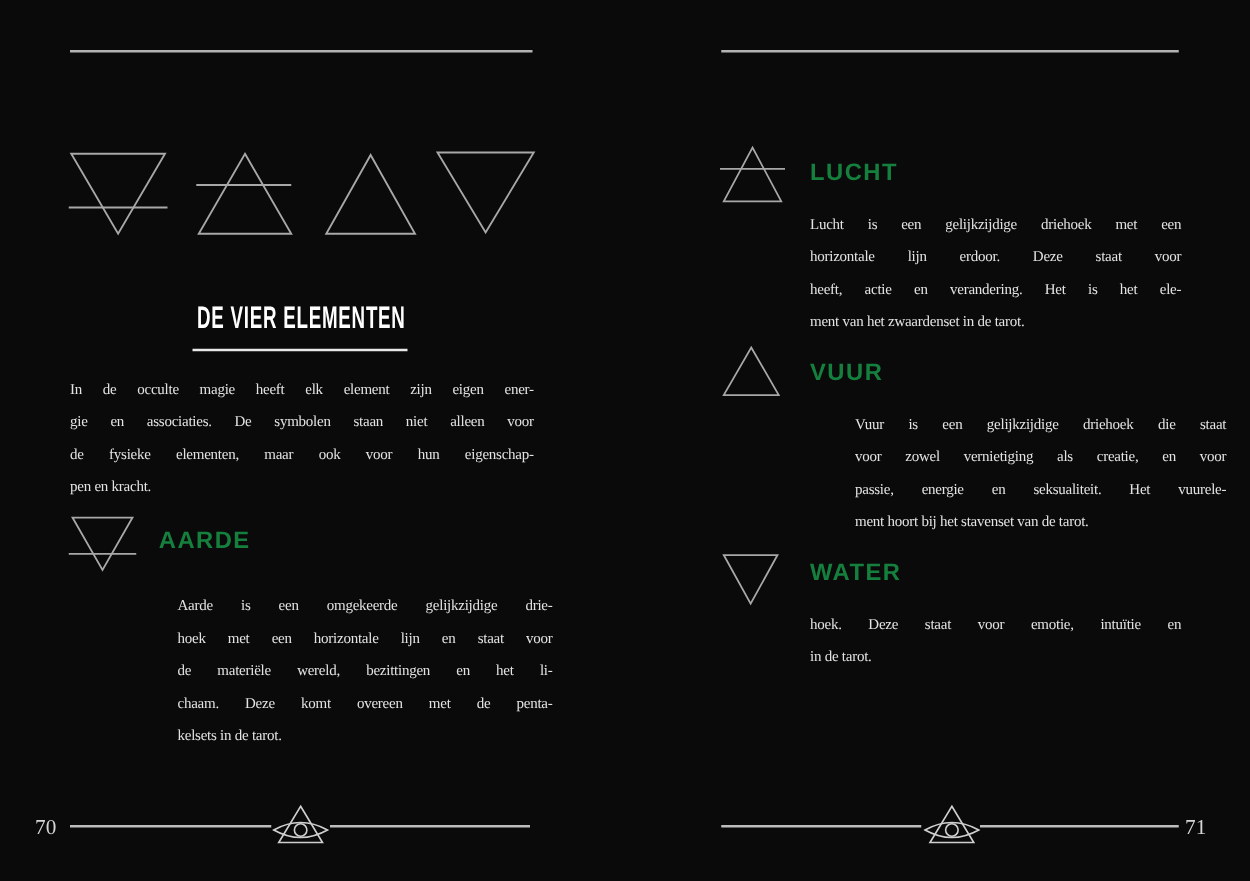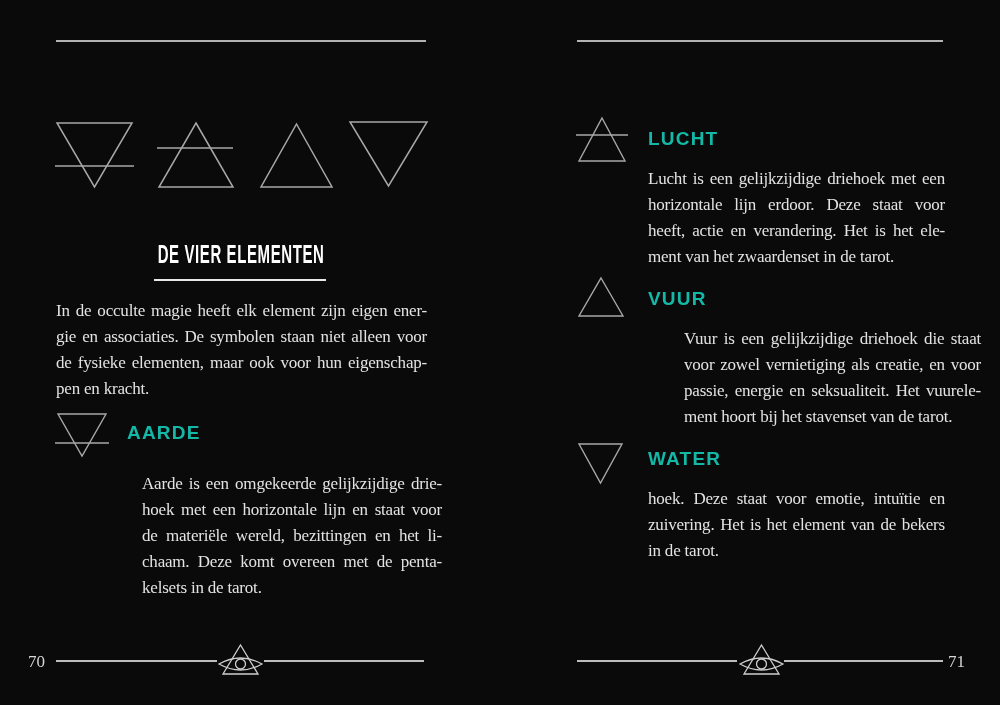--- a/index.html
+++ b/index.html
@@ -13,23 +13,23 @@
   .sym{position:absolute;overflow:visible;}
   .sym path,.sym line,.sym circle{stroke:#a8a8a8;fill:none;stroke-width:1.5px;}
   .sym.small path,.sym.small line{stroke-width:1.4px;}
   .eye path,.eye circle{stroke:#cfcfcf;fill:none;stroke-width:1.3px;}
   .title{position:absolute;left:56px;top:242px;width:370px;text-align:center;}
   .title>span{display:inline-block;transform:scaleX(0.6);transform-origin:50% 50%;
     font-family:"Liberation Sans","DejaVu Sans",sans-serif;font-weight:bold;
     font-size:25px;line-height:25px;letter-spacing:1px;color:#ffffff;white-space:nowrap;}
   .uline{position:absolute;background:#e8e8e8;height:2px;}
   .h{position:absolute;font-family:"Liberation Sans","DejaVu Sans",sans-serif;
-    font-weight:bold;font-size:19px;line-height:19px;letter-spacing:1.2px;color:#14b8a6;}
+    font-weight:bold;font-size:19px;line-height:19px;letter-spacing:1.2px;color:#15803d;}
   .para{position:absolute;font-family:"Liberation Serif","DejaVu Serif",serif;
-    font-size:17px;color:#e3e3e3;letter-spacing:-0.2px;}
+    font-size:12px;color:#e3e3e3;letter-spacing:-0.2px;}
   .line{height:26px;line-height:26px;text-align:justify;text-align-last:justify;}
   .line.last{text-align-last:left;}
   .pagenum{position:absolute;font-family:"Liberation Serif","DejaVu Serif",serif;
     font-size:17px;line-height:17px;color:#d6d6d6;}
 </style>
 </head>
 <body>
 
 <div class="canvas">
 
@@ -111,21 +111,20 @@
       <div class="line"><span style="">passie, energie en seksualiteit. Het vuurele-</span></div>
       <div class="line last"><span style="">ment hoort bij het stavenset van de tarot.</span></div>
     </div>
 
     <svg class="sym small" style="left:77px;top:442px;" width="47" height="43" viewBox="0 0 47 43">
       <path d="M2,2 L45,2 L23.5,41 Z"></path>
     </svg>
     <div class="h" style="left:148px;top:449px;">WATER</div>
     <div class="para" style="left:148px;top:486px;width:297px;">
       <div class="line"><span style="">hoek. Deze staat voor emotie, intuïtie en</span></div>
-      <div class="line"><span style="">zuivering. Het is het element van de bekers</span></div>
       <div class="line last"><span style="">in de tarot.</span></div>
     </div>
 
     <div class="rule thin" style="left:77px;top:660px;width:160px;"></div>
     <svg class="eye" style="position:absolute;left:239px;top:643px;overflow:visible;" width="45" height="33" viewBox="0 0 45 33">
       <path d="M22.5,2 L40,31 L5,31 Z"></path>
       <path d="M1,21 Q22.5,9 44,21 Q22.5,33 1,21 Z"></path>
       <circle cx="22.5" cy="21" r="5"></circle>
     </svg>
     <div class="rule thin" style="left:284px;top:660px;width:159px;"></div>

